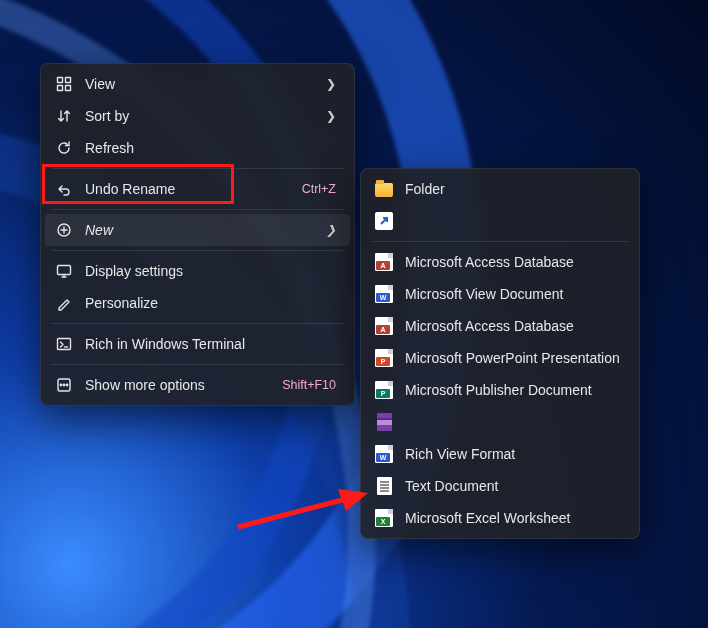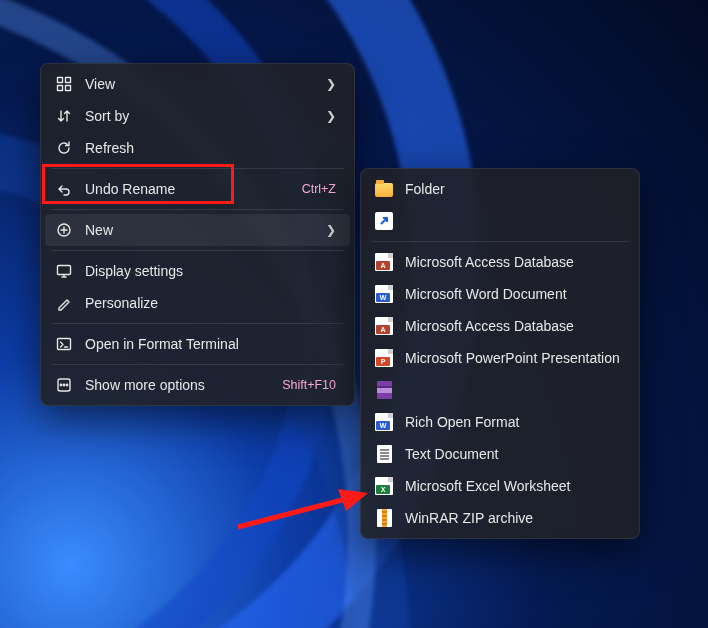--- a/index.html
+++ b/index.html
@@ -120,21 +120,21 @@
       <svg width="16" height="16" class="ico-stroke">
           <path d="M3 8h7a3 3 0 0 1 0 6H8M6 5 3 8l3 3"></path>
         </svg>
     </span>
     <span class="txt">Undo Rename</span>
     <span class="hint">Ctrl+Z</span>
   </div>
 
   <div class="sep"></div>
 
-  <div class="menu-item" style="background:rgba(255,255,255,.07);">
+  <div class="menu-item" style="background:rgba(255,255,255,.07);font-style:italic;">
     <span class="ic">
       <svg width="16" height="16" class="ico-stroke">
           <circle cx="8" cy="8" r="6"></circle>
           <path d="M8 5v6M5 8h6"></path>
         </svg>
     </span>
     <span class="txt">New</span>
     <span class="chev">❯</span>
   </div>
 
@@ -161,21 +161,21 @@
 
   <div class="sep"></div>
 
   <div class="menu-item">
     <span class="ic">
       <svg width="16" height="16" class="ico-stroke">
           <rect x="1.5" y="2.5" width="13" height="11" rx="1"></rect>
           <path d="M4.5 6l2.5 2.5L4.5 11M8.5 11h3"></path>
         </svg>
     </span>
-    <span class="txt">Open in Format Terminal</span>
+    <span class="txt">Rich in Windows Terminal</span>
   </div>
 
   <div class="sep"></div>
 
   <div class="menu-item">
     <span class="ic">
       <svg width="16" height="16" class="ico-stroke">
           <rect x="2" y="2" width="12" height="12" rx="2"></rect>
           <circle cx="5" cy="8" r=".7" fill="#e6e6e6"></circle>
           <circle cx="8" cy="8" r=".7" fill="#e6e6e6"></circle>
@@ -221,21 +221,21 @@
     <div class="menu-item">
       <span class="ic">
         <span class="fbadge">
           <span class="pg"></span>
           <span class="fold"></span>
           <span class="bd" style="background:#2a5bd7">
             <span>W</span>
           </span>
         </span>
       </span>
-      <span class="txt">Microsoft Word Document</span>
+      <span class="txt">Microsoft View Document</span>
     </div>
     <div class="menu-item">
       <span class="ic">
         <span class="fbadge">
           <span class="pg"></span>
           <span class="fold"></span>
           <span class="bd" style="background:#b7412f">
             <span>A</span>
           </span>
         </span>
@@ -249,58 +249,64 @@
           <span class="fold"></span>
           <span class="bd" style="background:#d24726">
             <span>P</span>
           </span>
         </span>
       </span>
       <span class="txt">Microsoft PowerPoint Presentation</span>
     </div>
     <div class="menu-item">
       <span class="ic">
+        <span class="fbadge">
+          <span class="pg"></span>
+          <span class="fold"></span>
+          <span class="bd" style="background:#0a7a66">
+            <span>P</span>
+          </span>
+        </span>
+      </span>
+      <span class="txt">Microsoft Publisher Document</span>
+    </div>
+    <div class="menu-item">
+      <span class="ic">
         <span class="rar-ic"></span>
       </span>
     </div>
     <div class="menu-item">
       <span class="ic">
         <span class="fbadge">
           <span class="pg"></span>
           <span class="fold"></span>
           <span class="bd" style="background:#2a5bd7">
             <span>W</span>
           </span>
         </span>
       </span>
-      <span class="txt">Rich Open Format</span>
+      <span class="txt">Rich View Format</span>
     </div>
     <div class="menu-item">
       <span class="ic">
         <span class="txt-ic"></span>
       </span>
       <span class="txt">Text Document</span>
     </div>
     <div class="menu-item">
       <span class="ic">
         <span class="fbadge">
           <span class="pg"></span>
           <span class="fold"></span>
           <span class="bd" style="background:#1e7e3e">
             <span>X</span>
           </span>
         </span>
       </span>
       <span class="txt">Microsoft Excel Worksheet</span>
-    </div>
-    <div class="menu-item">
-      <span class="ic">
-        <span class="zip-ic"></span>
-      </span>
-      <span class="txt">WinRAR ZIP archive</span>
     </div>
   </div>
 
 <div class="arrow">
   <svg width="130" height="50">
     <line x1="0" y1="42" x2="108" y2="14" stroke="#ff1a1a" stroke-width="5"></line>
     <polygon points="130,8 100,4 108,26" fill="#ff1a1a"></polygon>
   </svg>
 </div>
 

